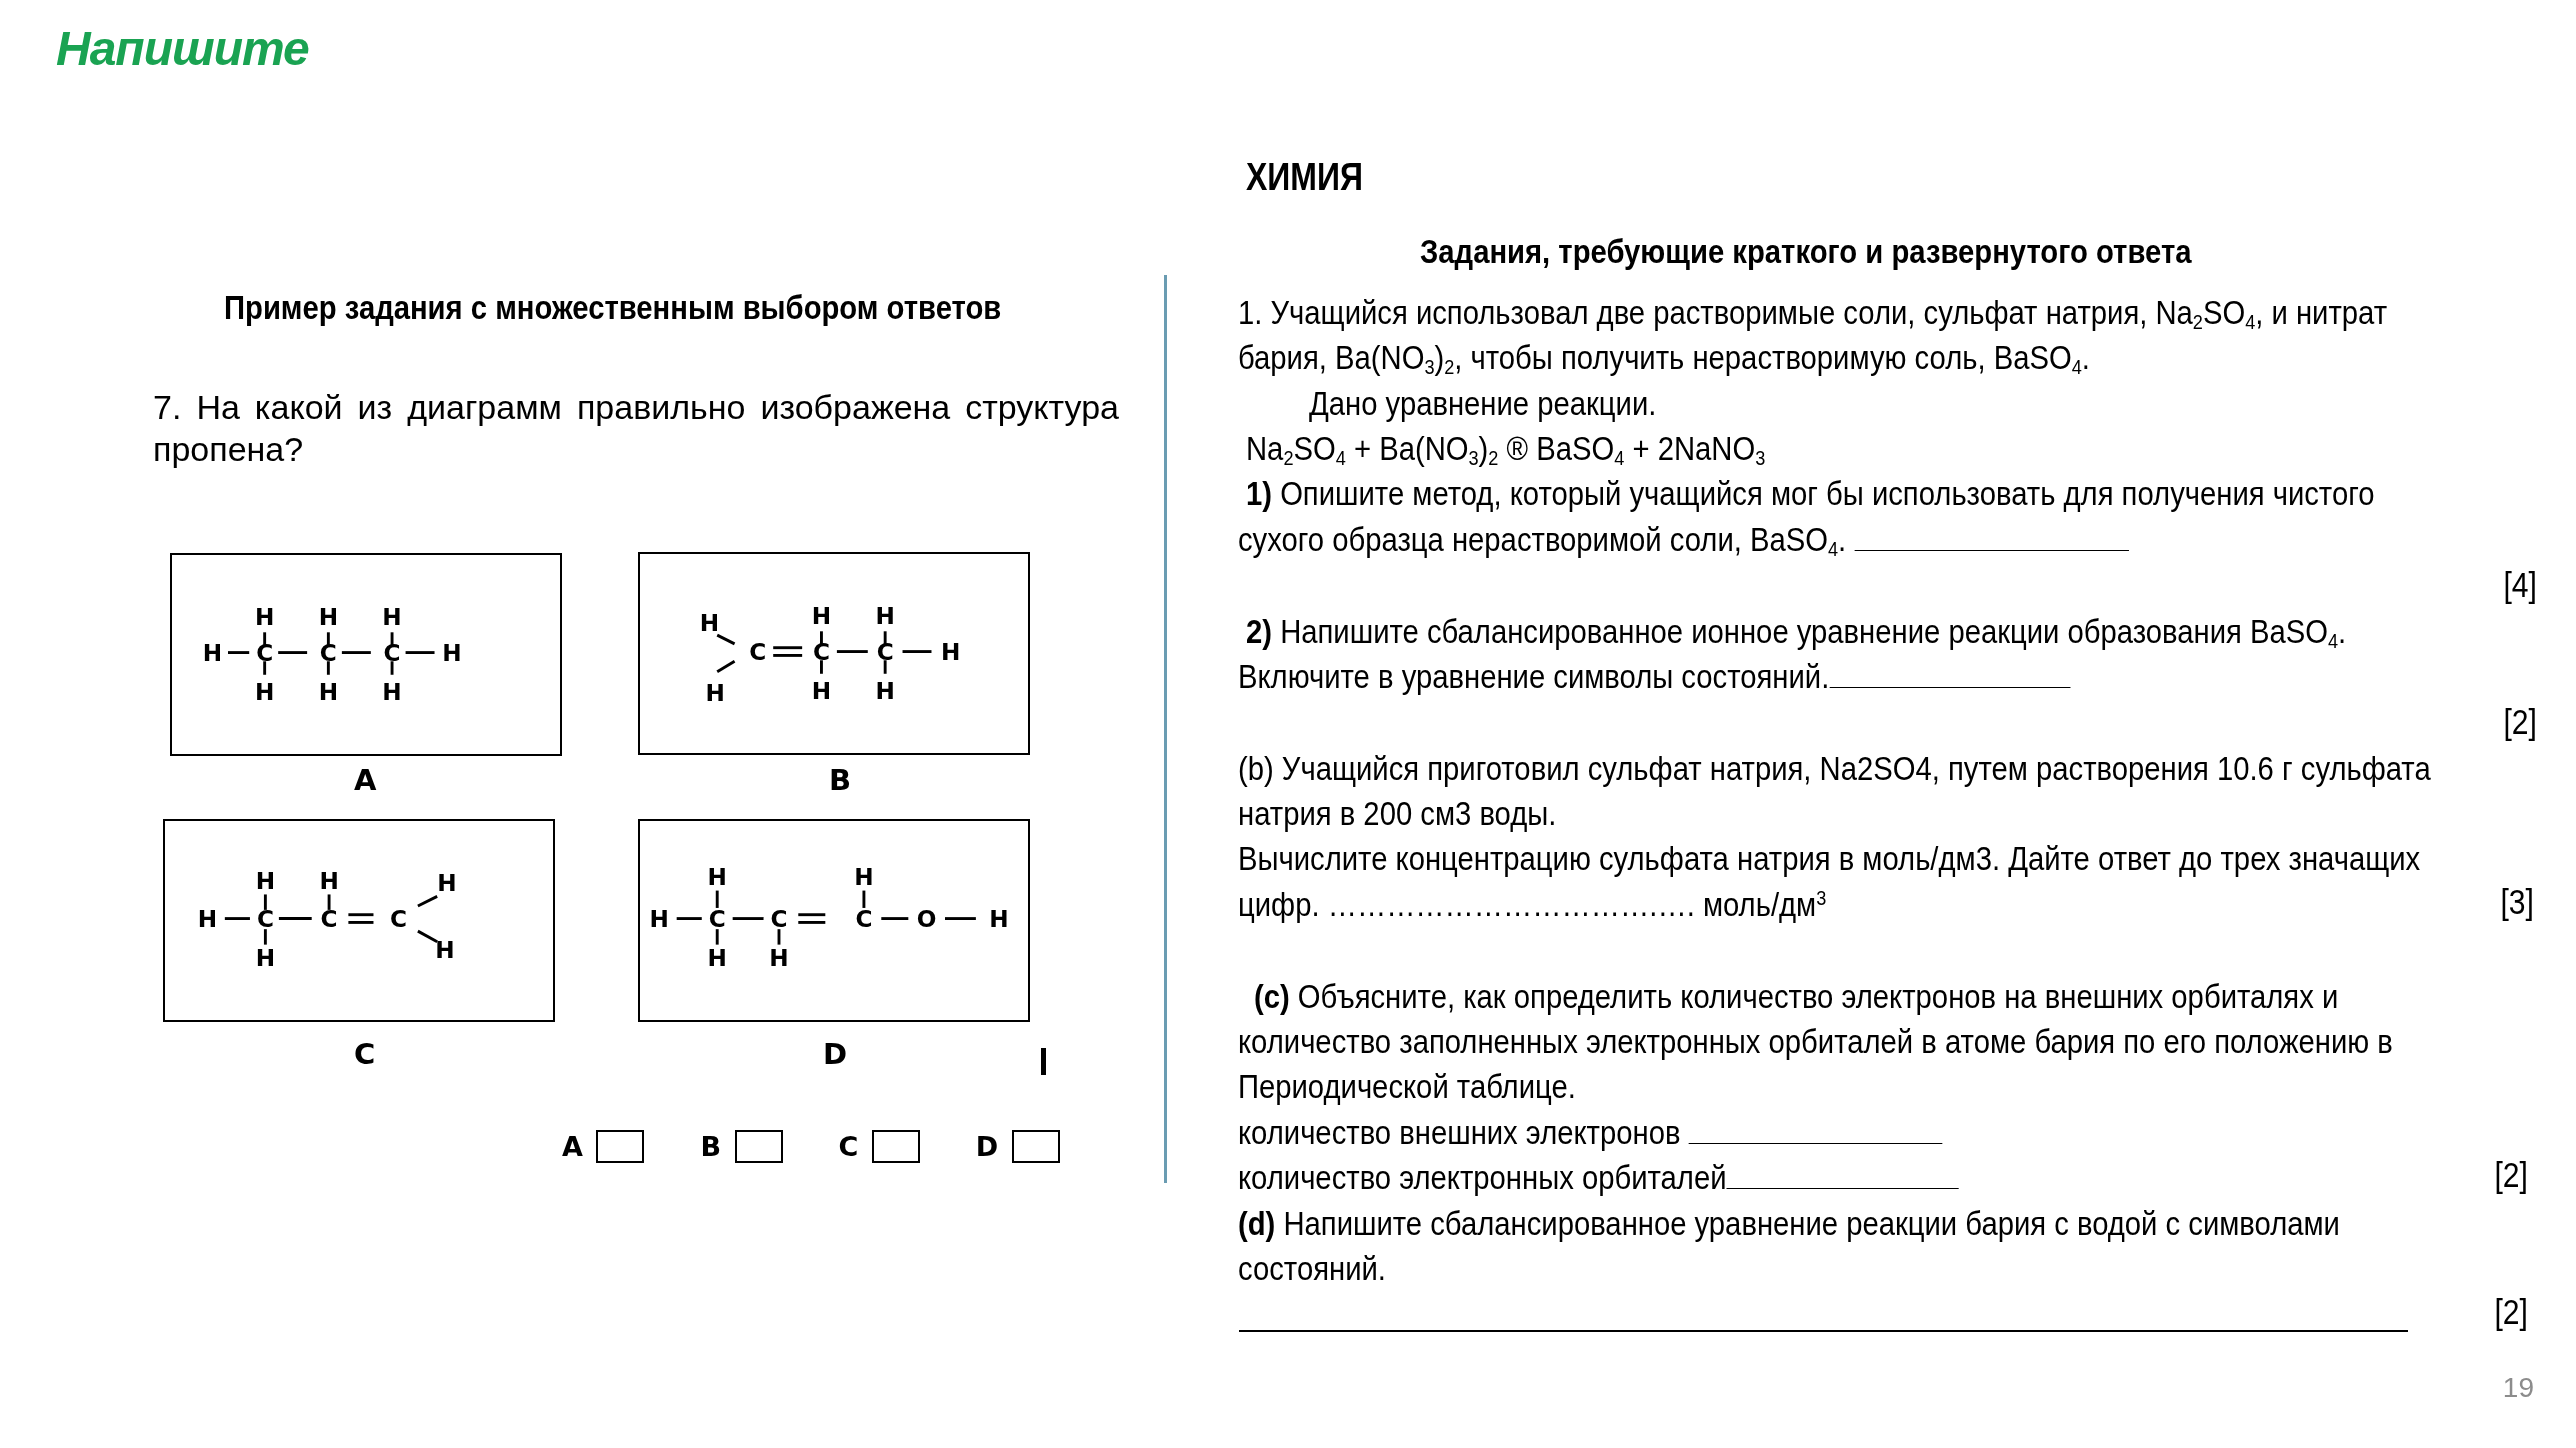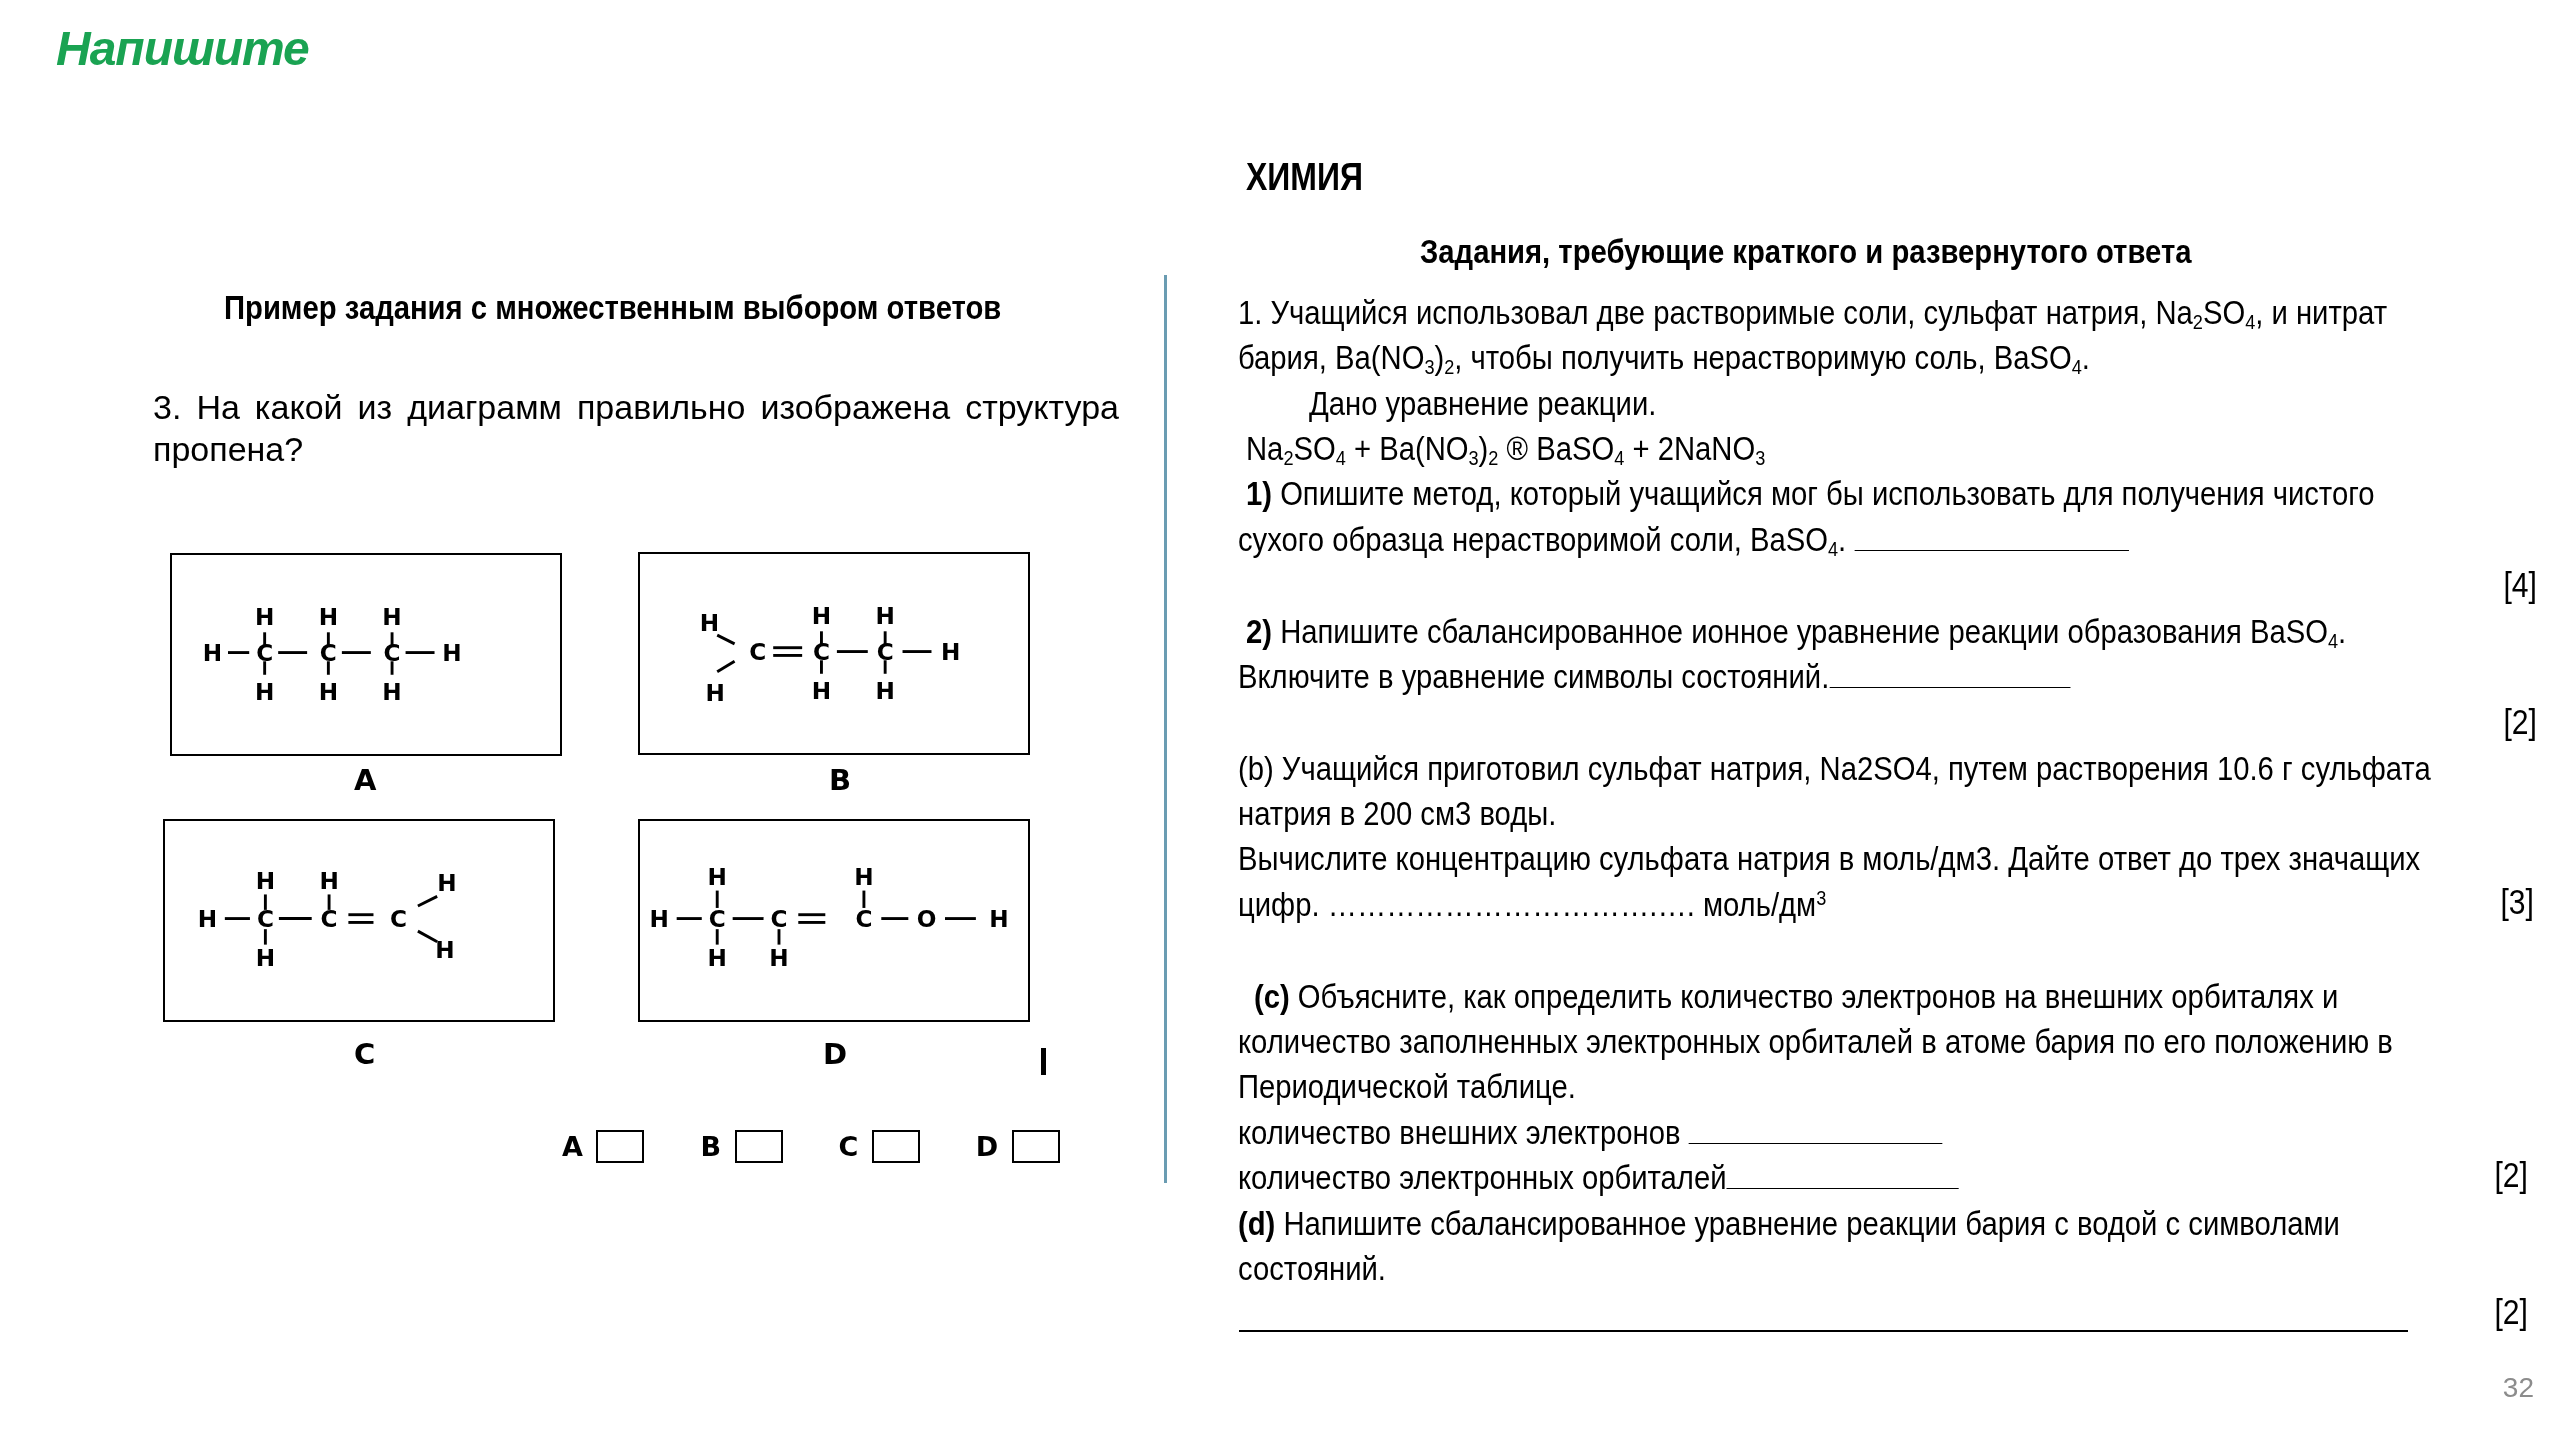--- a/index.html
+++ b/index.html
@@ -34,21 +34,21 @@
   .blank { display:inline-block; border-bottom:1.9px solid #000; vertical-align:baseline; height:0.9em; }
   b.lbl { font-weight:bold; }
 </style>
 </head>
 <body>
 
 <div class="abs slide-title">Напишите</div>
 <div class="abs subject">ХИМИЯ</div>
 
 <div class="abs section-title-l">Пример задания с множественным выбором ответов</div>
-<div class="abs q-left">3. На какой из диаграмм правильно изображена структура пропена?</div>
+<div class="abs q-left">7. На какой из диаграмм правильно изображена структура пропена?</div>
 
 <div class="box" style="left:170px;top:553px;width:388px;height:199px;">
   <svg width="388" height="199" viewBox="0 0 402 206">
     <g stroke="#000" stroke-width="3">
       <line x1="58" y1="101" x2="80" y2="101"></line>
         <line x1="110" y1="101" x2="140" y2="101"></line>
       <line x1="176" y1="101" x2="206" y2="101"></line>
         <line x1="242" y1="101" x2="272" y2="101"></line>
       <line x1="96" y1="80" x2="96" y2="94"></line>
         <line x1="96" y1="110" x2="96" y2="124"></line>
@@ -210,14 +210,14 @@
 <div class="abs right-text" style="top:1064px;">Периодической таблице.</div>
 <div class="abs right-text" style="top:1110px;"><span>количество внешних электронов </span><span class="blank" style="width:295px;"></span></div>
 <div class="abs right-text" style="top:1155px;"><span>количество электронных орбиталей</span><span class="blank" style="width:270px;"></span></div>
 <div class="mark" style="right:48px;top:1155px;">[2]</div>
 
 <div class="abs right-text" style="top:1201px;"><b class="lbl">(d)</b><span> Напишите сбалансированное уравнение реакции бария с водой с символами</span></div>
 <div class="abs right-text" style="top:1246px;">состояний.</div>
 <div class="abs" style="left:1239px;top:1330px;width:1169px;height:0;border-bottom:2.9px solid #000;"></div>
 <div class="mark" style="right:48px;top:1292px;">[2]</div>
 
-<div class="abs page-num">32</div>
+<div class="abs page-num">19</div>
 
 
 </body></html>

